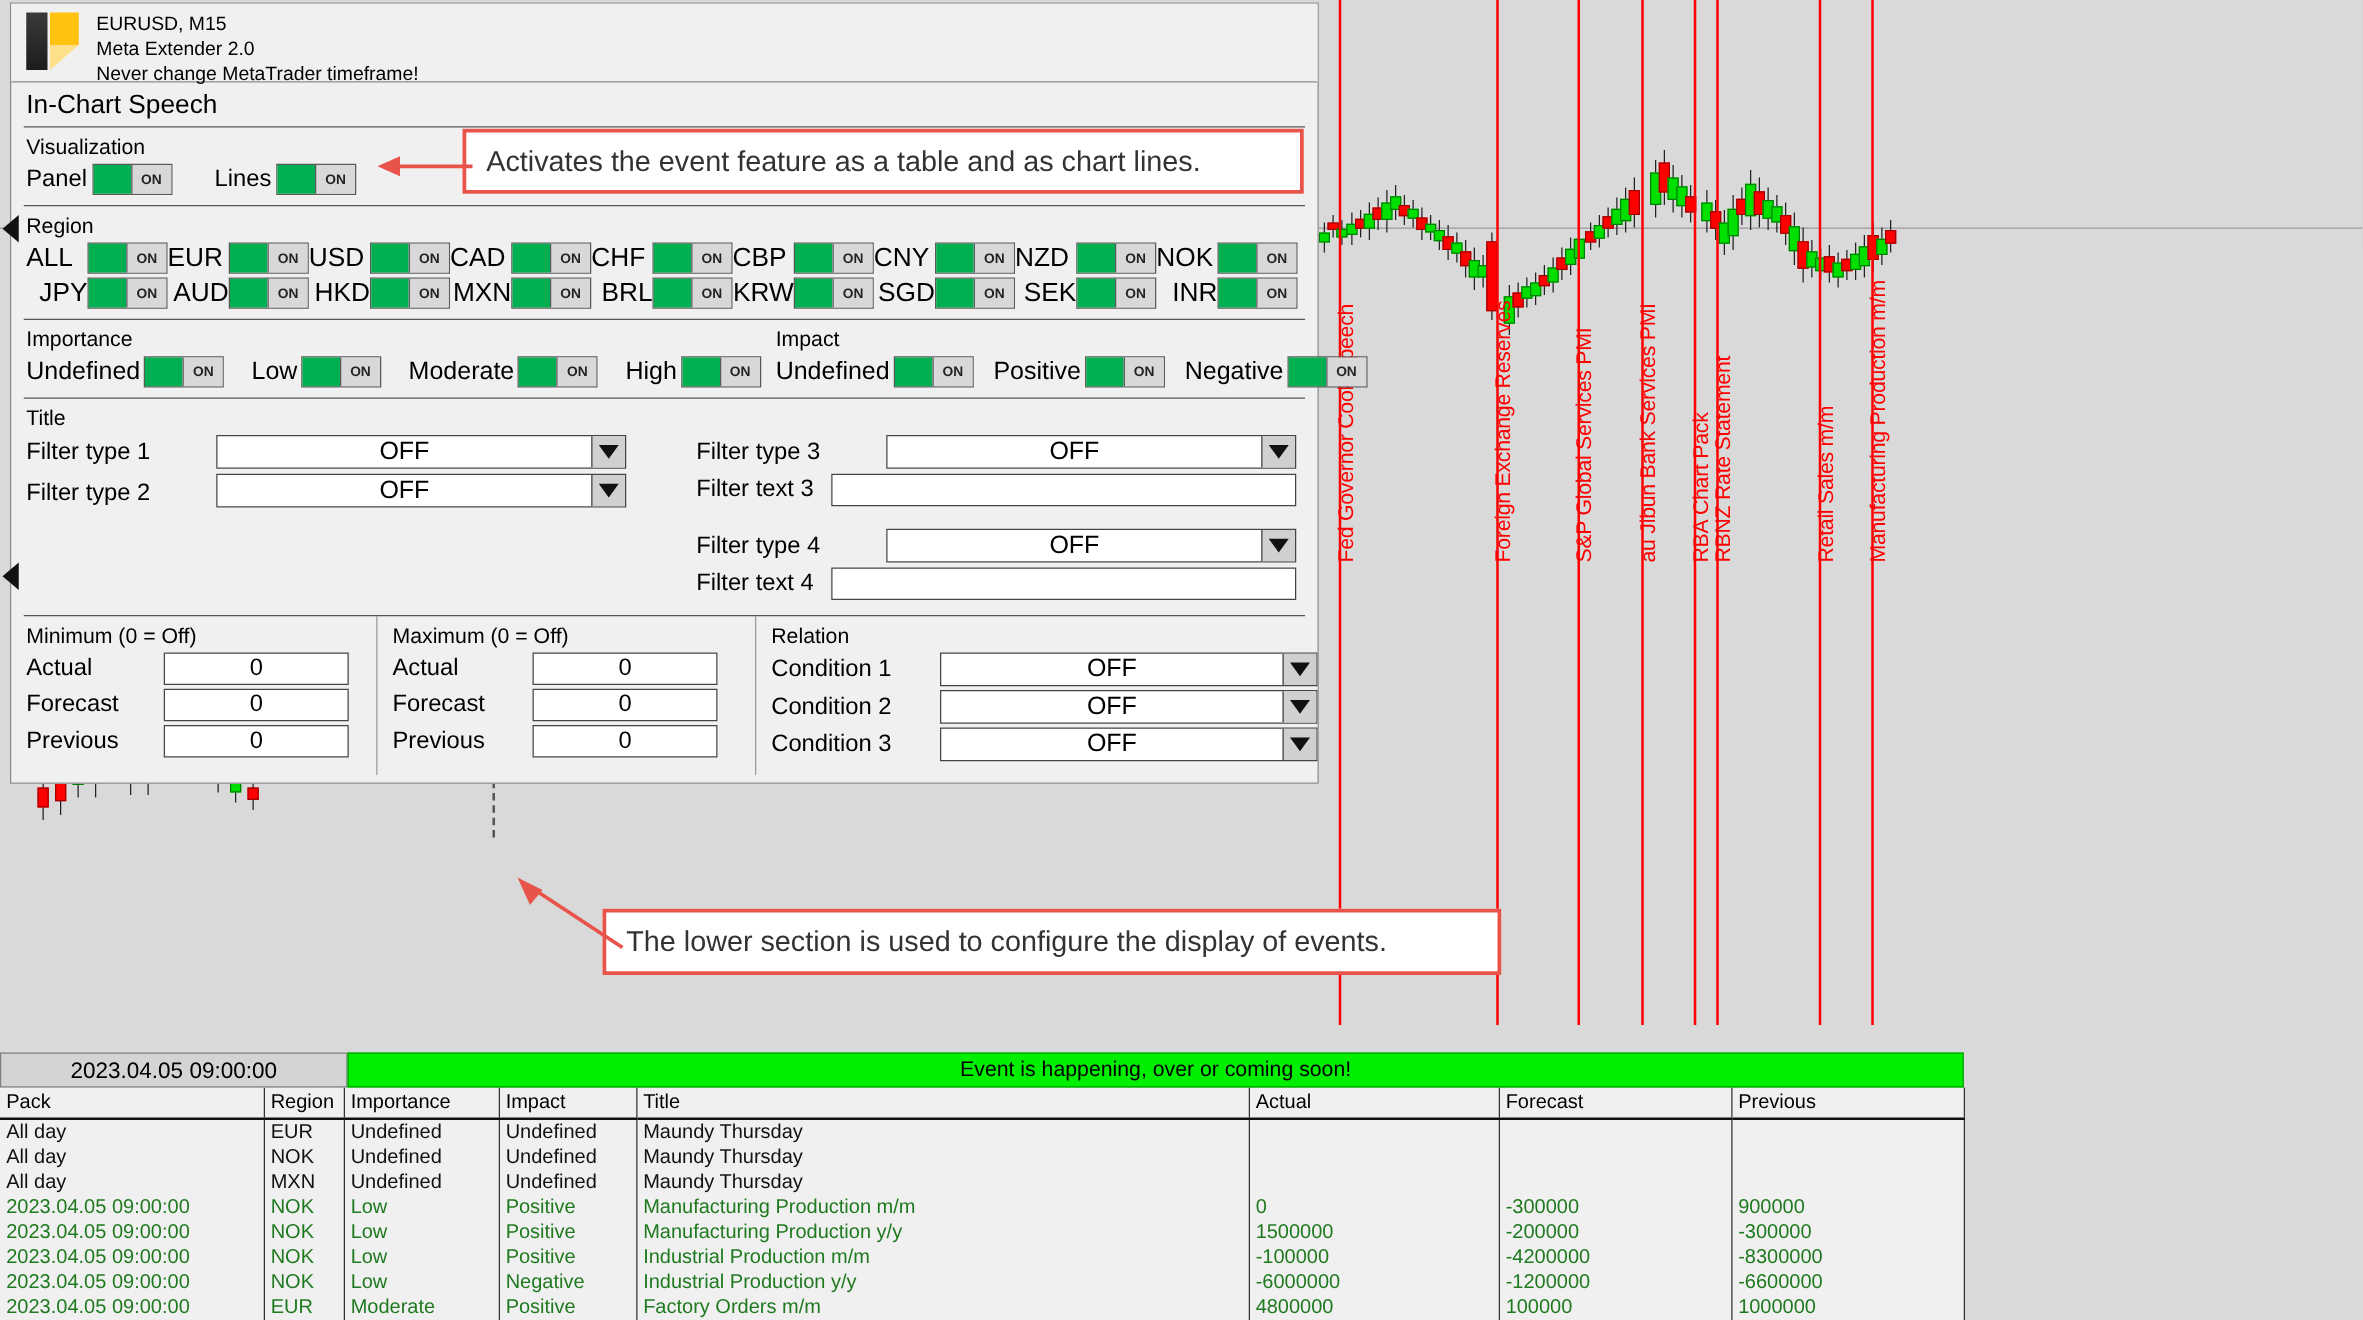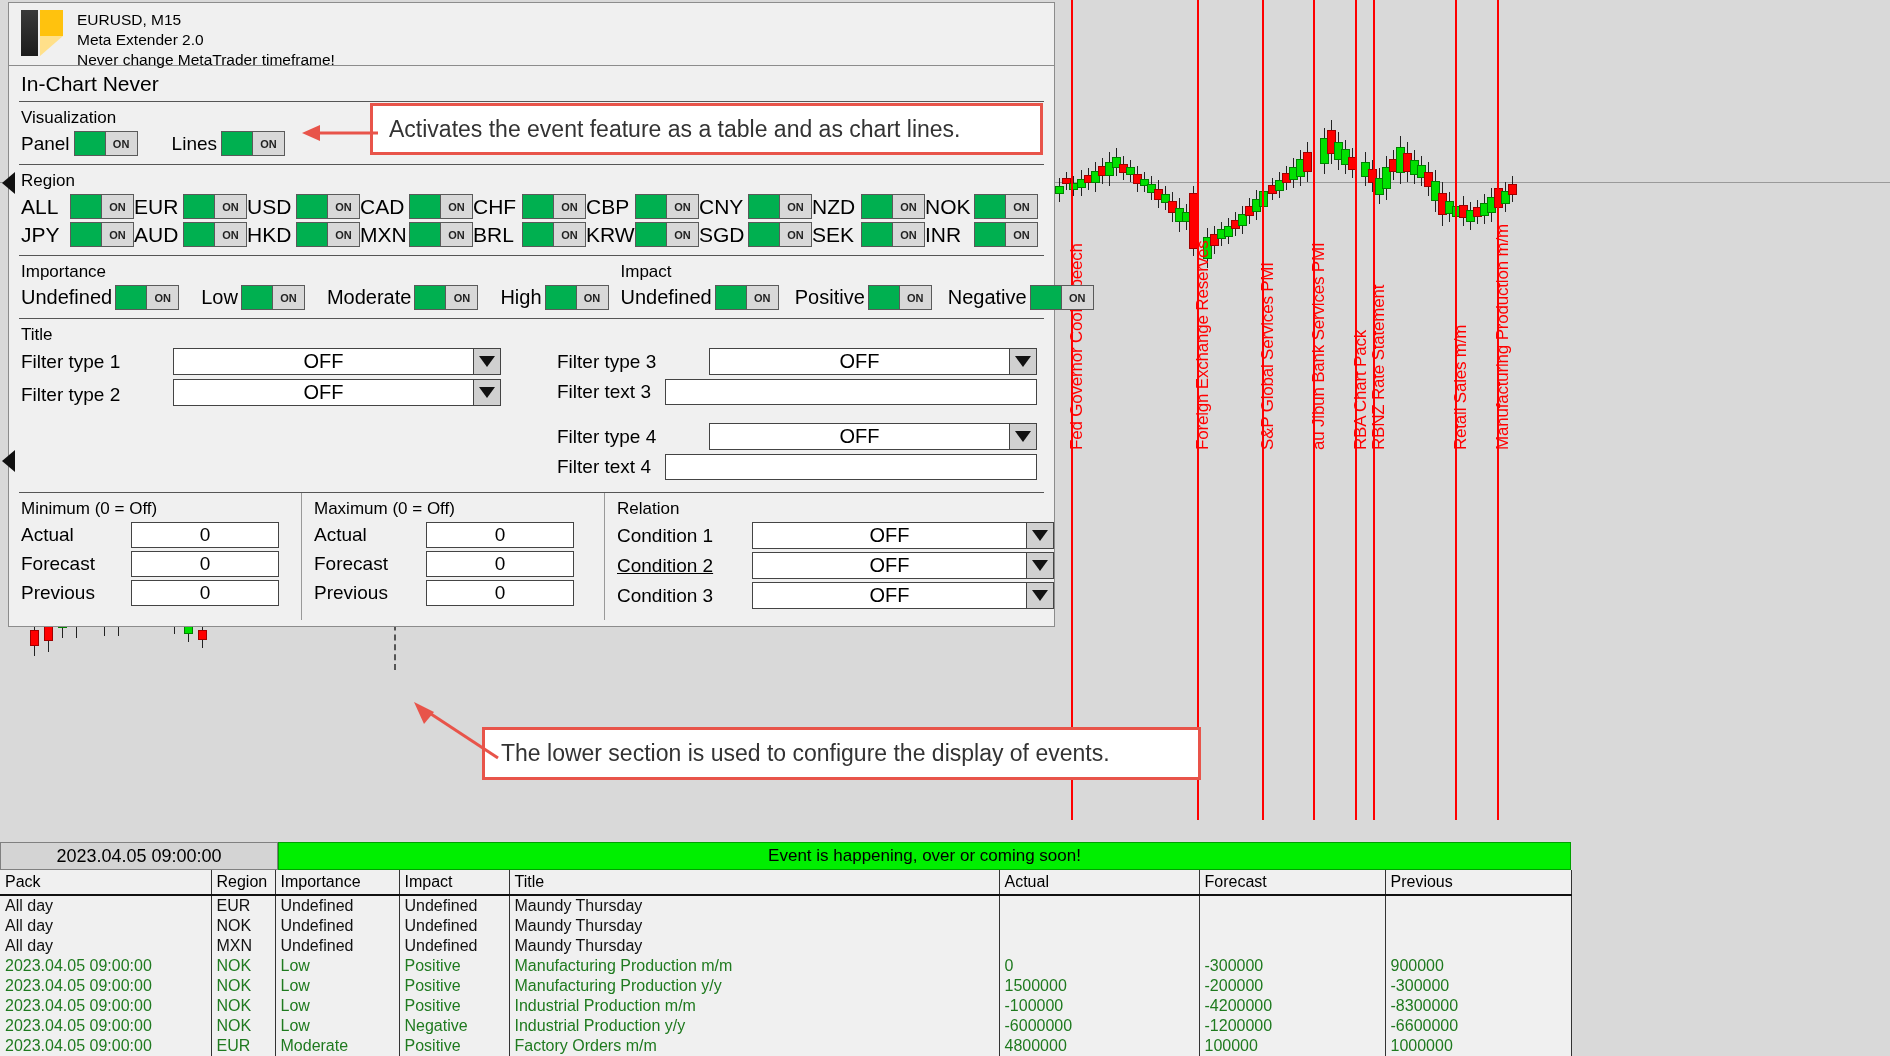--- a/index.html
+++ b/index.html
@@ -515,21 +515,21 @@
           <div class="tri"></div>
       </div>
       <div class="hdr-lines">
         <div>EURUSD, M15</div>
         <div>Meta Extender 2.0</div>
         <div>Never change MetaTrader timeframe!</div>
       </div>
     </div>
 
     <div id="panel-body">
-      <div class="section-title">In-Chart Never</div>
+      <div class="section-title">In-Chart Speech</div>
       <div class="sep"></div>
 
       <div class="grp">
         <div class="grp-label">Visualization</div>
         <div class="row" id="viz-row" style="gap:34px;">
             <div style="display: flex; align-items: center;">
               <span class="tglabel">Panel</span>
               <span class="tg">
                 <span class="on"></span>
                 <span class="lbl">ON</span>
@@ -606,21 +606,21 @@
               </span>
             </div>
             <div class="reg-cell">
               <span class="nm">NOK</span>
               <span class="tg">
                 <span class="on"></span>
                 <span class="lbl">ON</span>
               </span>
             </div>
           </div>
-        <div class="row" id="region-row-2" style="padding-right:6px;margin-top:3px;">
+        <div class="row" id="region-row-2" style="padding-right:6px;margin-top:3px;text-align:right;">
             <div class="reg-cell">
               <span class="nm">JPY</span>
               <span class="tg">
                 <span class="on"></span>
                 <span class="lbl">ON</span>
               </span>
             </div>
             <div class="reg-cell">
               <span class="nm">AUD</span>
               <span class="tg">
@@ -843,21 +843,21 @@
               <div style="display: flex; align-items: center; margin-bottom: 3px;">
                 <span class="fld-label" style="width: 135px;">Condition 1</span>
                 <div class="combo" style="flex: 1 1 0%;">
                   <span class="val">OFF</span>
                   <span class="arw">
                     <i></i>
                   </span>
                 </div>
               </div>
               <div style="display: flex; align-items: center; margin-bottom: 3px;">
-                <span class="fld-label" style="width: 135px; text-decoration: underline;">Condition 2</span>
+                <span class="fld-label" style="width: 135px;">Condition 2</span>
                 <div class="combo" style="flex: 1 1 0%;">
                   <span class="val">OFF</span>
                   <span class="arw">
                     <i></i>
                   </span>
                 </div>
               </div>
               <div style="display: flex; align-items: center; margin-bottom: 3px;">
                 <span class="fld-label" style="width: 135px;">Condition 3</span>
                 <div class="combo" style="flex: 1 1 0%;">

